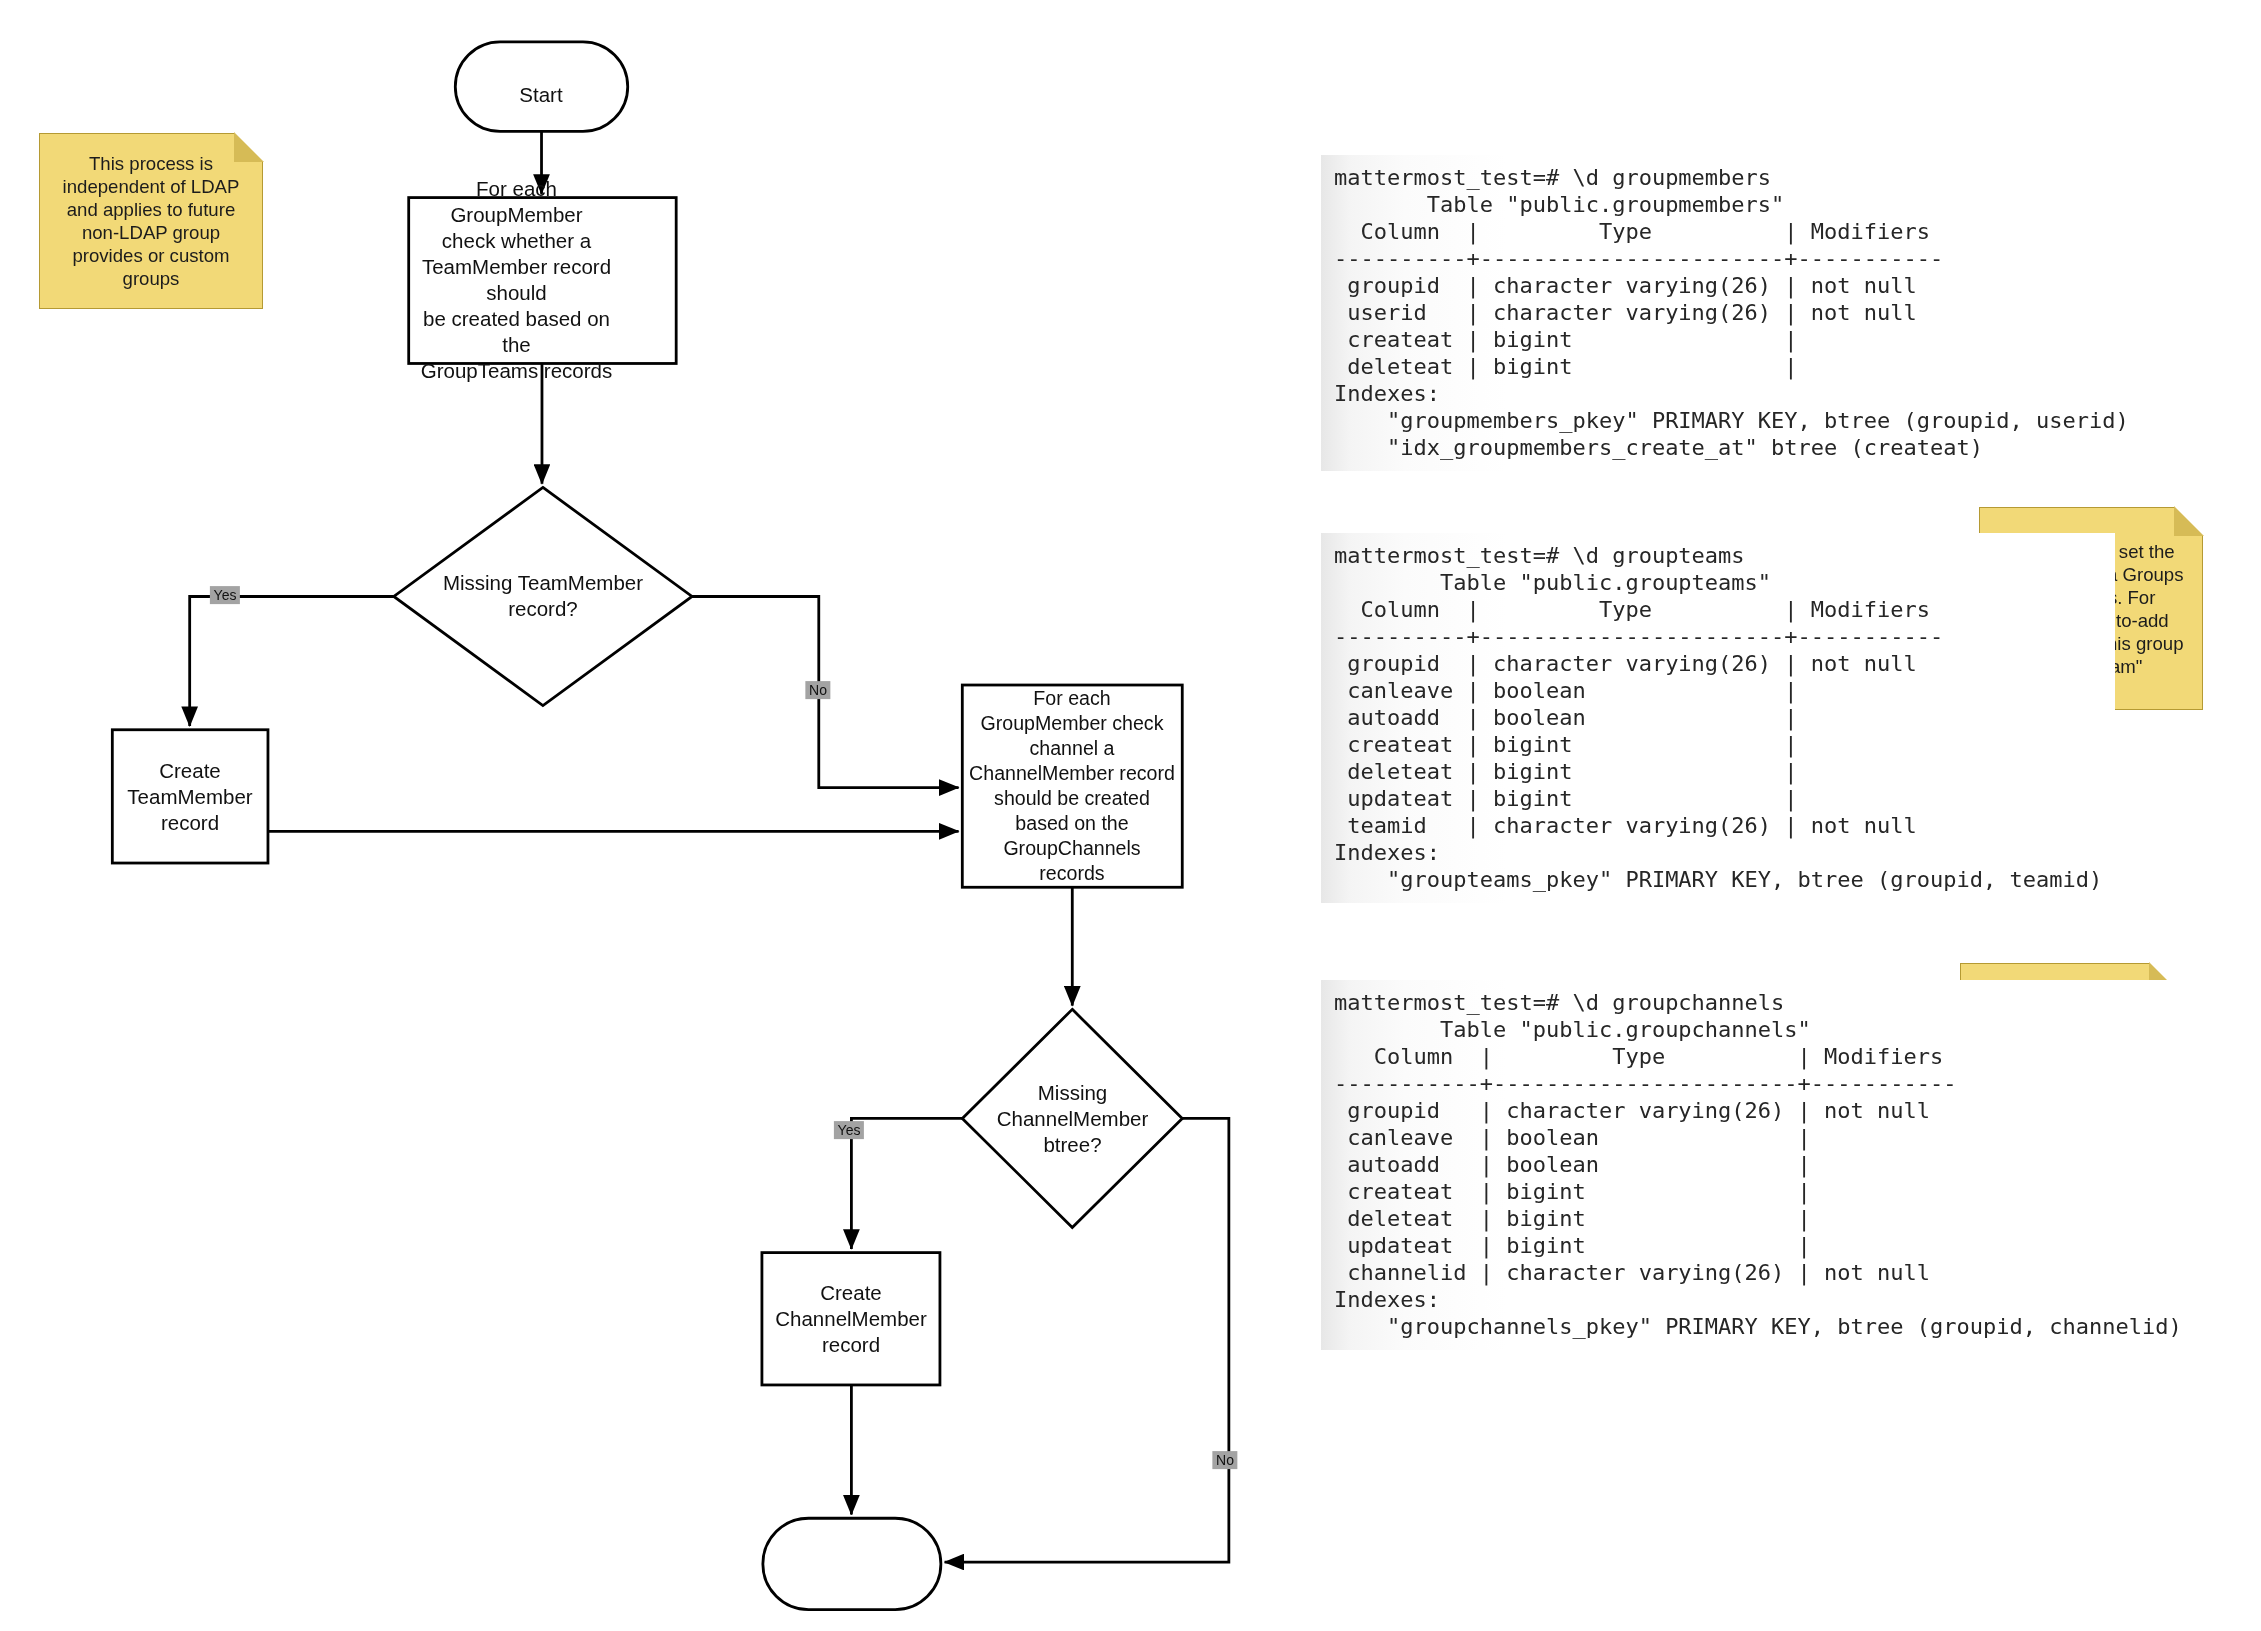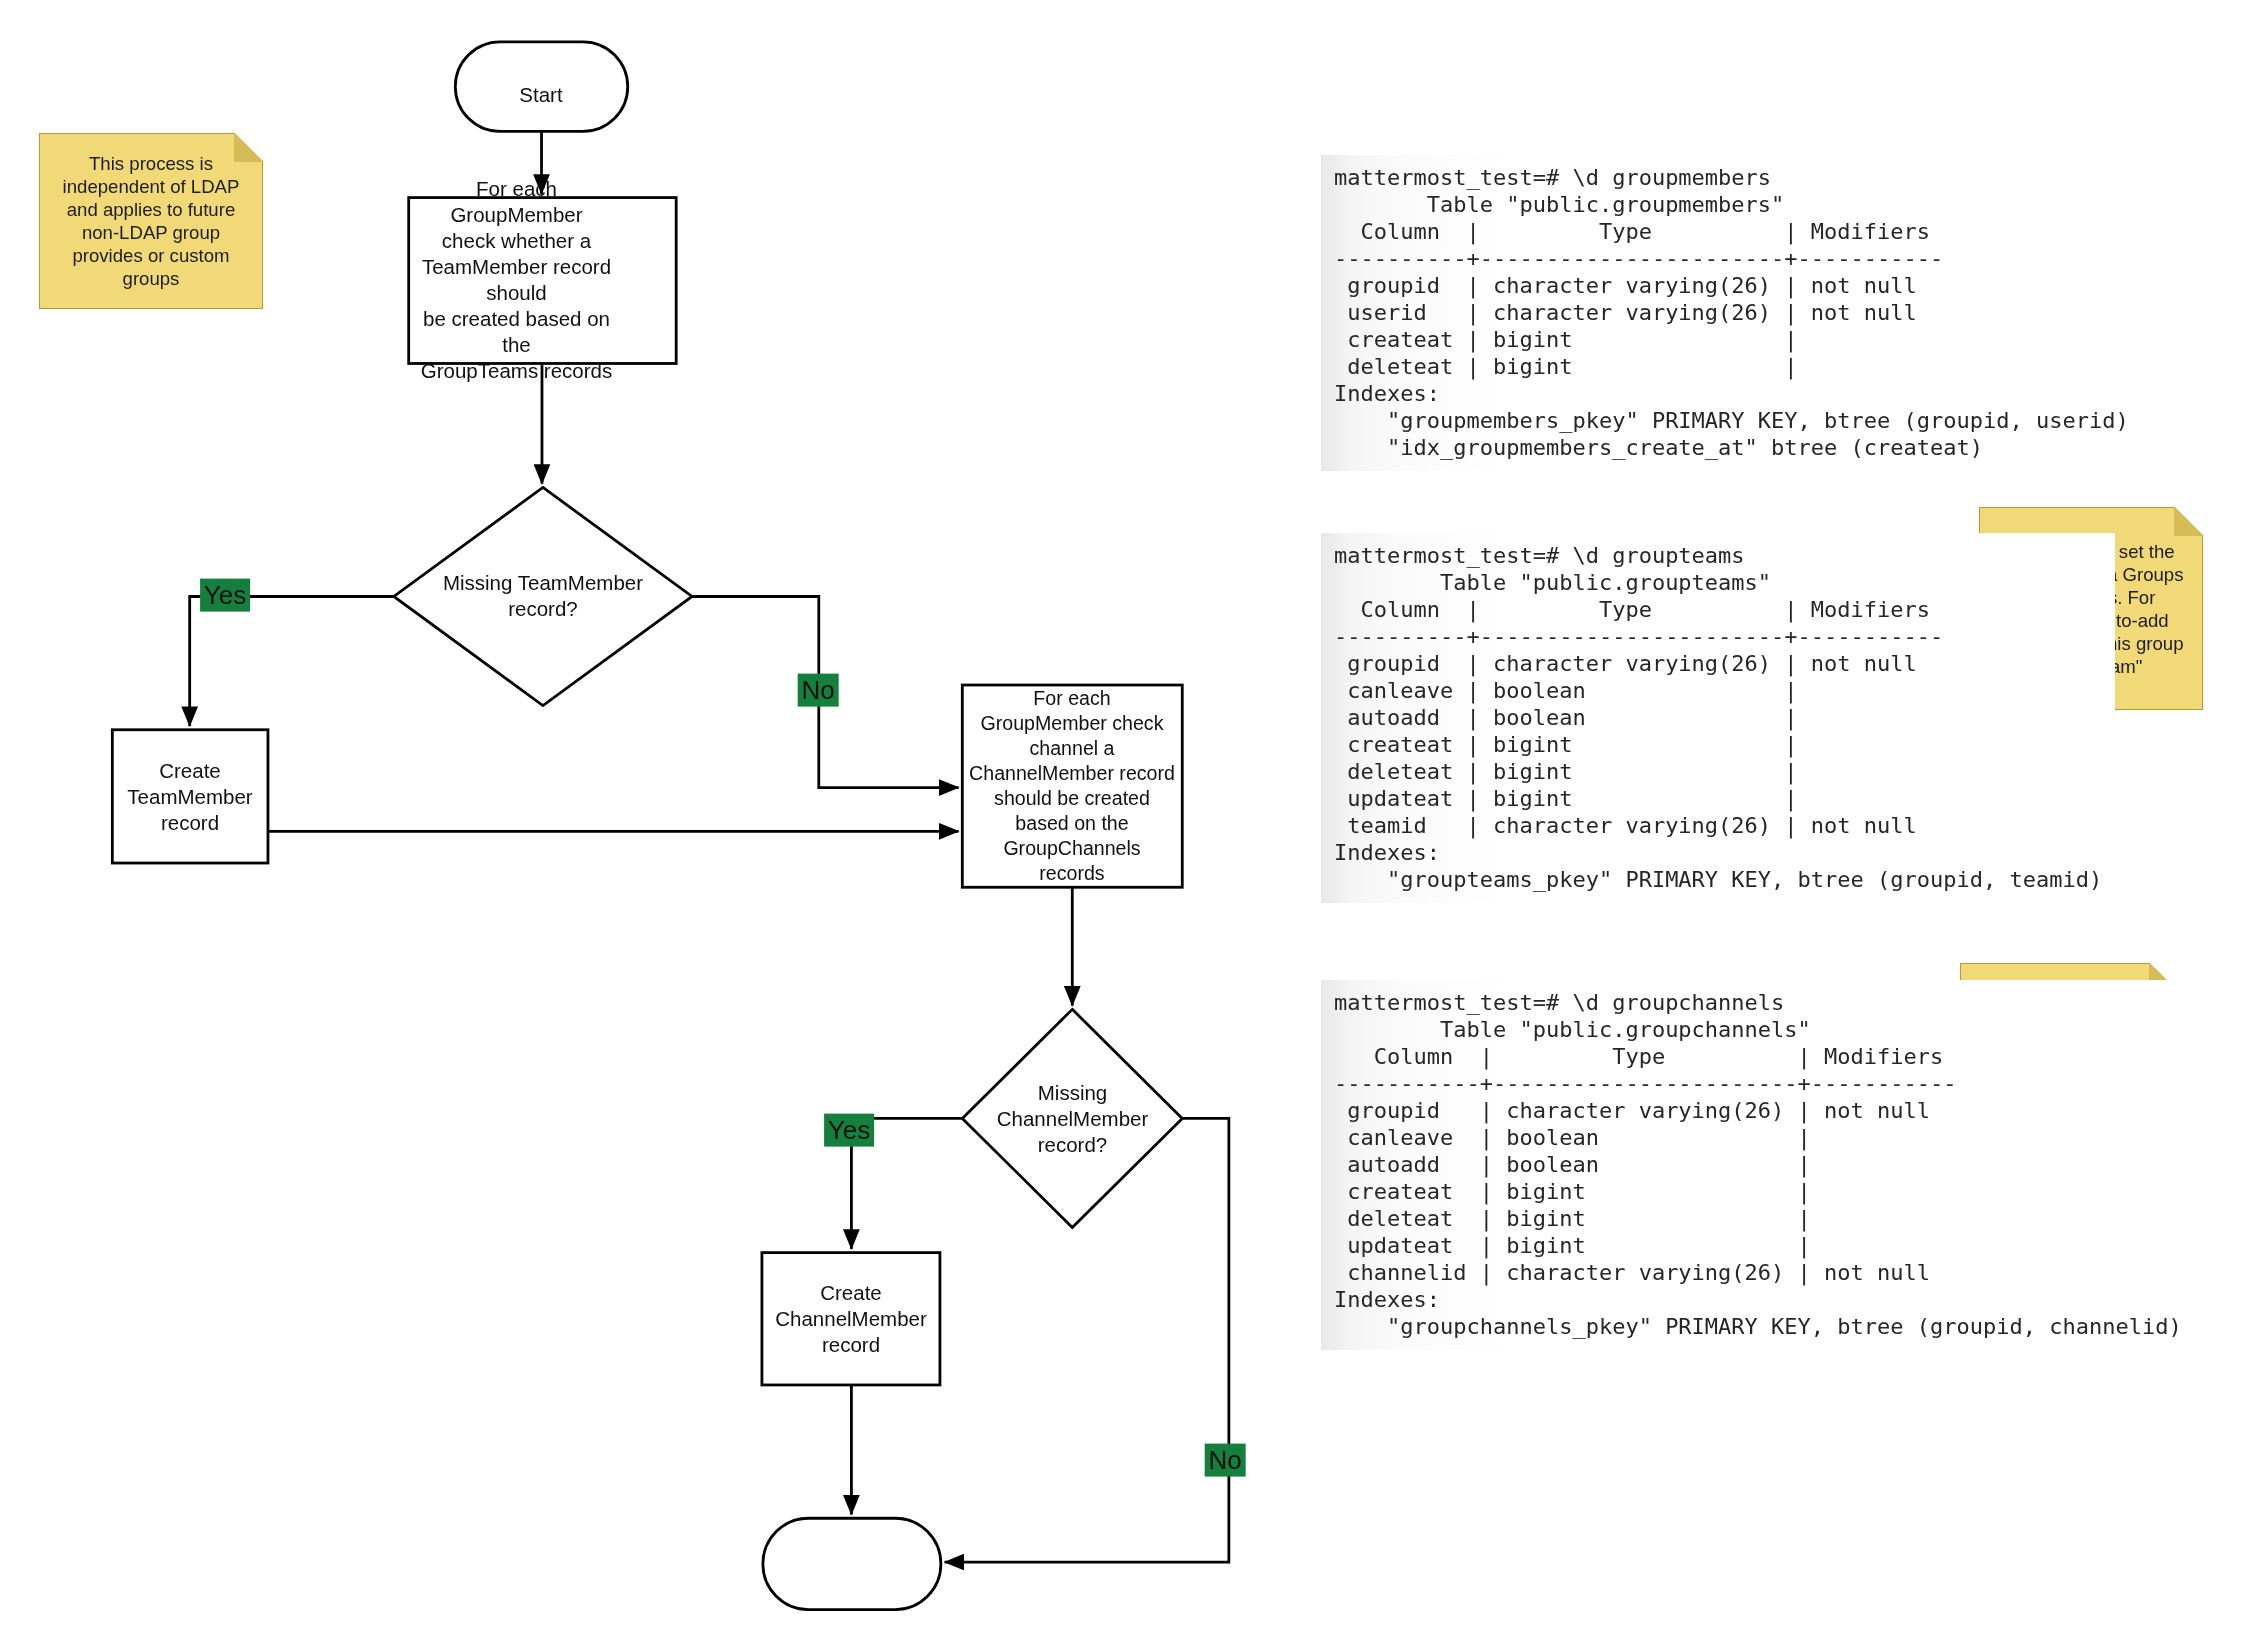--- a/index.html
+++ b/index.html
@@ -10,22 +10,22 @@
   svg.wires{position:absolute;left:0;top:0;z-index:1;}
   .txt{
     position:absolute;z-index:2;display:flex;align-items:center;justify-content:center;
     text-align:center;white-space:pre-line;color:#111;
   }
   .title{
     font-size:31px;font-weight:bold;line-height:42px;color:#111;
   }
   .shape-label{font-size:20.5px;line-height:26px;}
   .edge-label{
-    position:absolute;z-index:3;background:#15803d;padding:0.9px 3.7px;
-    font-size:26px;transform:translate(-50%,-50%);white-space:nowrap;
+    position:absolute;z-index:3;background:#a3a3a3;padding:0.9px 3.7px;
+    font-size:14px;transform:translate(-50%,-50%);white-space:nowrap;
   }
   .note{
     position:absolute;z-index:2;background:#f2d977;border:1.9px solid #b59a33;
     display:flex;align-items:center;justify-content:center;text-align:center;
     white-space:pre-line;font-size:18.6px;line-height:23px;color:#1c1c1c;
   }
   .note .fold{
     position:absolute;top:-1.9px;right:-1.9px;width:0;height:0;z-index:3;
     border-style:solid;border-width:0 30px 30px 0;
     border-color:#ffffff #ffffff #d6bb56 #d6bb56;
@@ -123,21 +123,21 @@
 GroupMember check
 channel a
 ChannelMember record
 should be created
 based on the
 GroupChannels
 records</div>
 
   <div class="txt shape-label" style="left:970px;top:1063px;width:205px;height:112px;">Missing
 ChannelMember
-record?</div>
+btree?</div>
 
   <div class="txt shape-label" style="left:762px;top:1253px;width:178px;height:132px;">Create
 ChannelMember
 record</div>
 
 
   <span class="edge-label" style="left:225px;top:595px;">Yes</span>
   <span class="edge-label" style="left:818px;top:690px;">No</span>
   <span class="edge-label" style="left:849px;top:1130px;">Yes</span>
   <span class="edge-label" style="left:1225px;top:1460px;">No</span>

